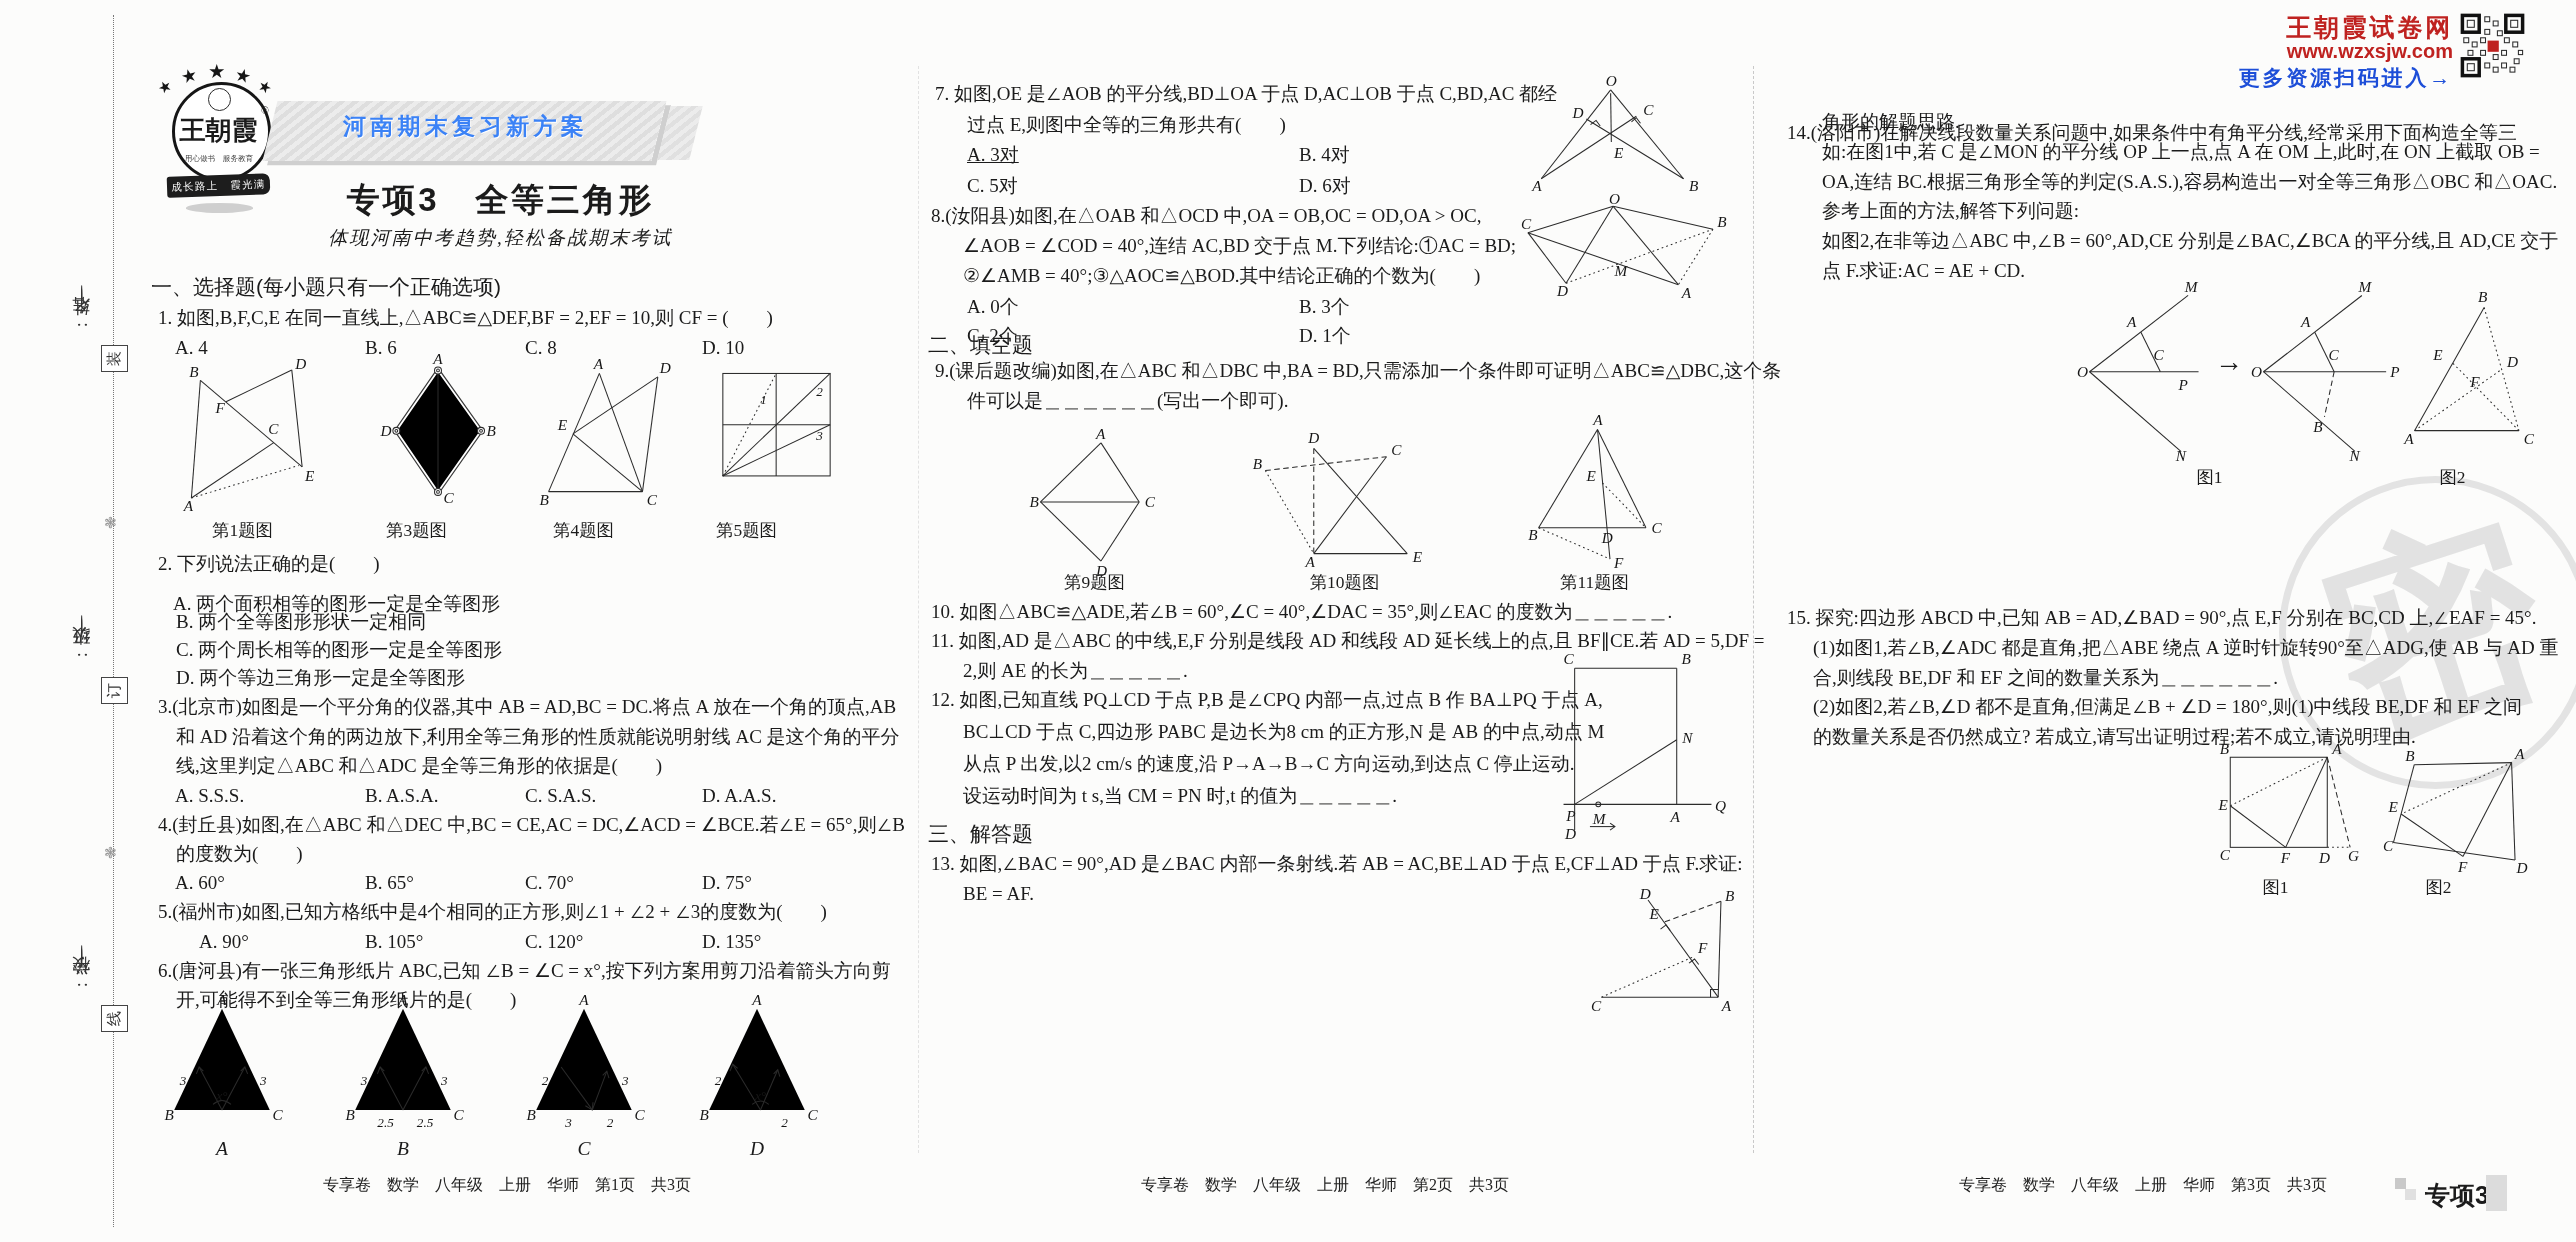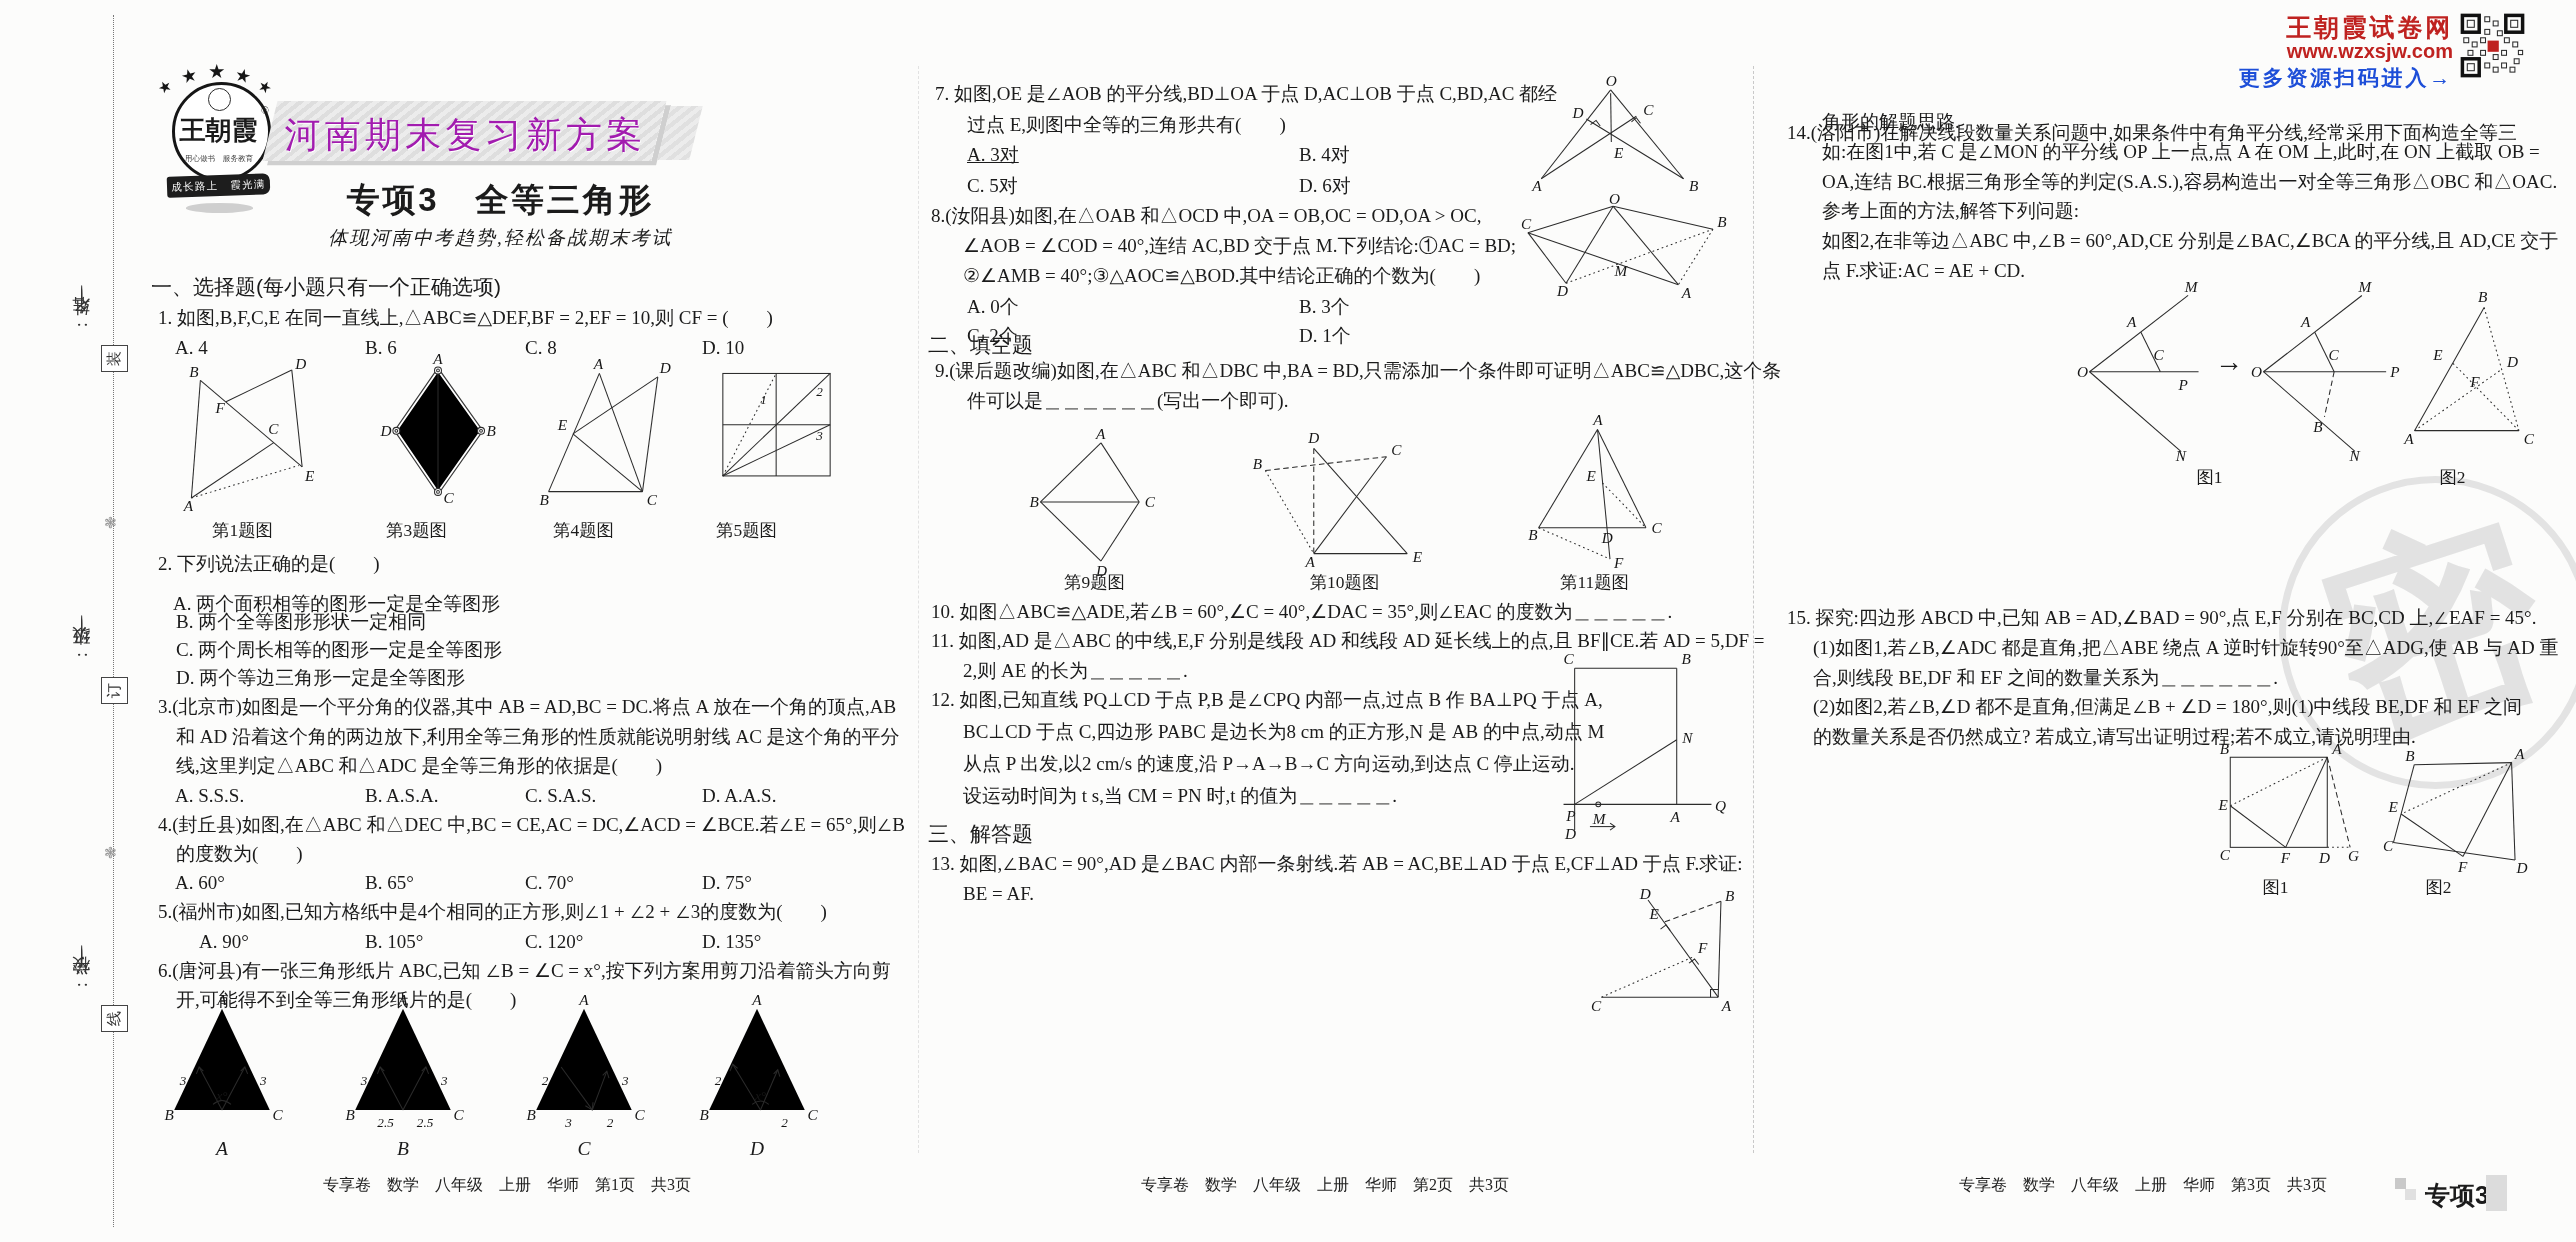--- a/index.html
+++ b/index.html
@@ -27,21 +27,21 @@
   .wht{stroke:#fff;stroke-width:2.6;}
   .fil{fill:#1b1b1b;stroke:none;}
   
   .banner{position:absolute;left:270px;top:101px;width:389px;height:60px;
     transform:skewX(-14deg);
     background:repeating-linear-gradient(135deg,#ececec 0 4.9px,#dedede 4.9px 9.7px);
     box-shadow:5.6px 4.2px 0 #cfcfcf;}
   .banner-tail{position:absolute;left:664px;top:106px;width:32px;height:54px;
     transform:skewX(-14deg);background:repeating-linear-gradient(135deg,#ececec 0 4.9px,#e0e0e0 4.9px 9.7px);}
   .bannertxt{position:absolute;left:276px;top:111px;width:379px;text-align:center;
-    font-size:36px;font-weight:normal;color:#a21caf;letter-spacing:4.2px;
+    font-size:23px;font-weight:bold;color:#3b82f6;letter-spacing:4.2px;
     font-family:"Liberation Sans",sans-serif;text-shadow:0.7px 0.7px 0 #fff;}
   .logo-circle{position:absolute;left:172px;top:82px;width:93px;height:93px;border:3.5px solid #161616;
     border-radius:50%;background:#fff;}
   .logo-star{position:absolute;color:#161616;}
   .ribbon{position:absolute;left:167px;top:175px;width:103px;height:21px;background:#1d1d1d;
     border-radius:2.8px 7px 7px 2.8px;transform:rotate(-2deg);}
   .ribbon span{display:block;text-align:center;color:#fff;font-size:10.4px;line-height:21px;letter-spacing:1.4px;}
   .logo-shadow{position:absolute;left:186px;top:203px;width:67px;height:9.7px;border-radius:50%;background:#cfcfcf;}
   .portrait{position:absolute;left:208px;top:88px;width:21px;height:21px;border:1.4px solid #2b2b2b;border-radius:50%;}
   

